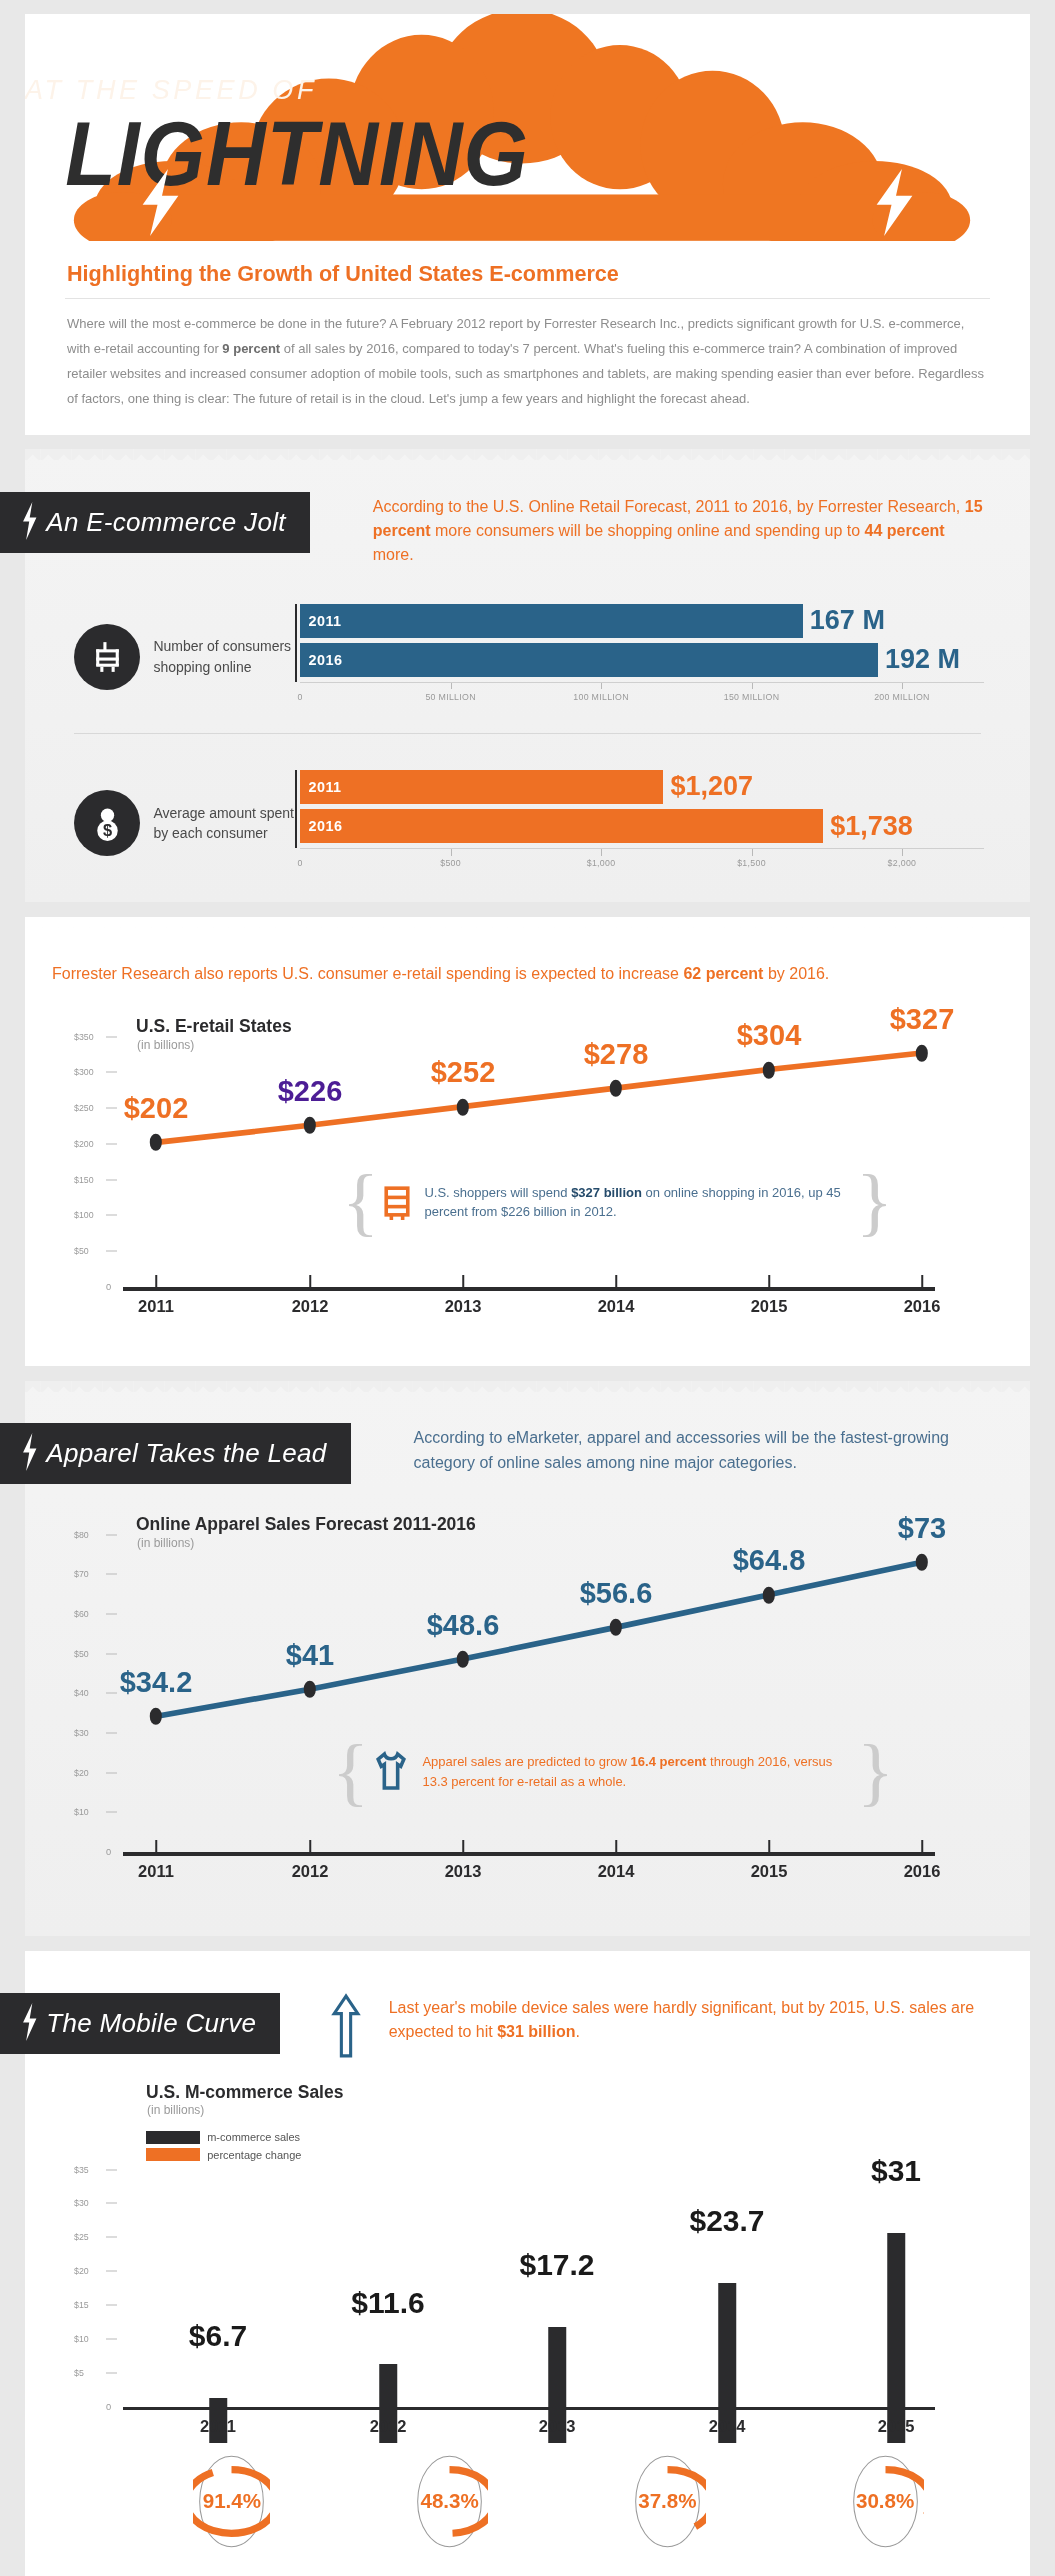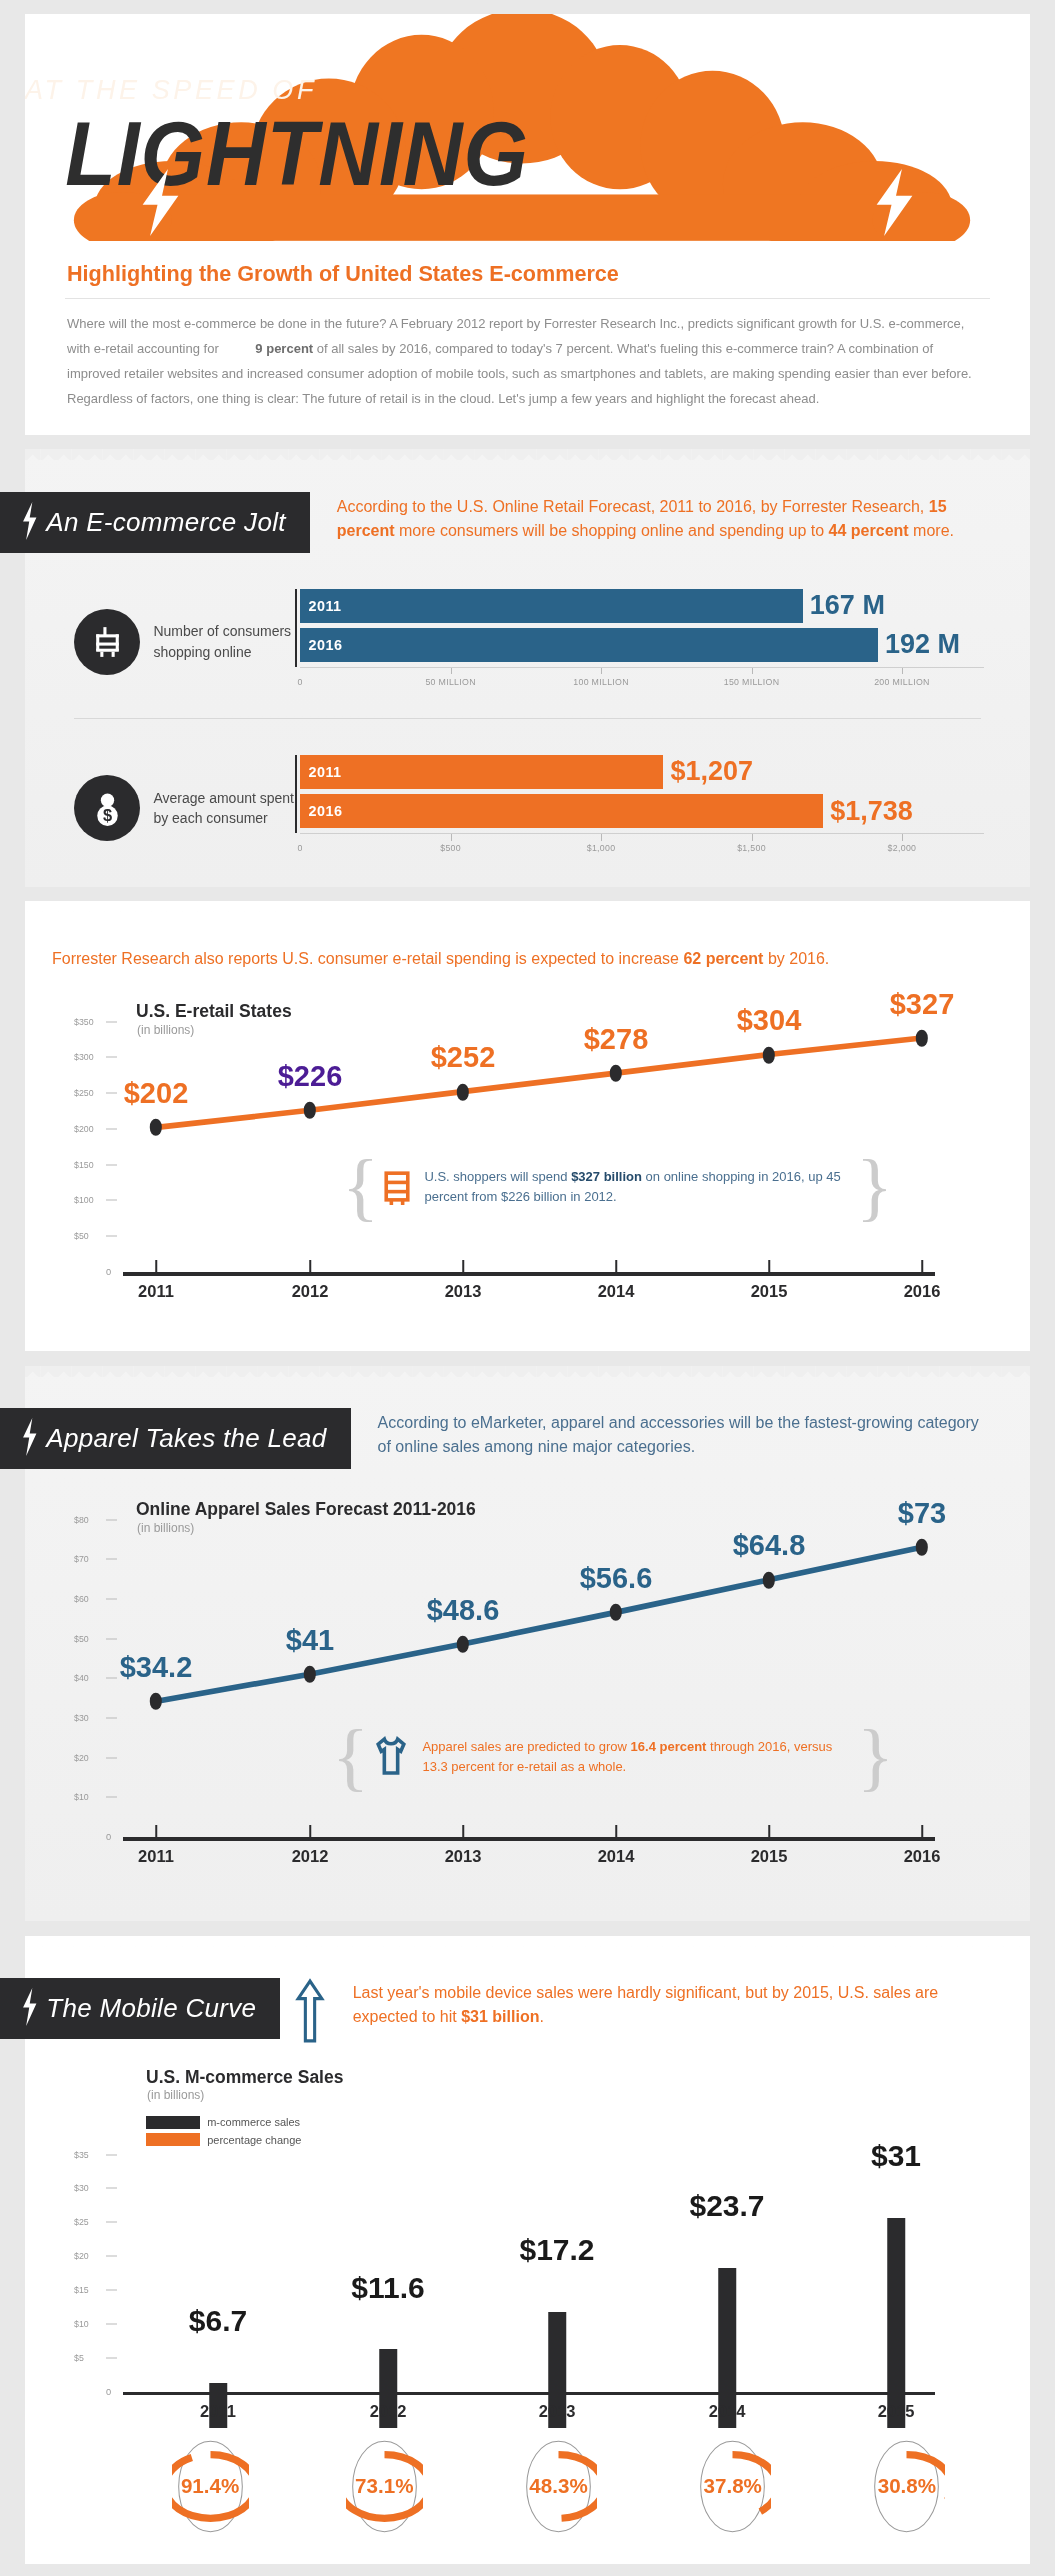--- a/index.html
+++ b/index.html
@@ -59,24 +59,24 @@
   .subhead {
     color: #ee7024; font-size: 21.6px; font-weight: 700;
     padding: 9.3px 0 0 42px;
     font-family: "Liberation Sans Narrow","Liberation Sans", sans-serif;
   }
   .hr-thin { height: 1px; background: #e3e3e3; margin: 11.3px 40px 0 40px; }
   .intro {
     color: #8d8d8d; font-size: 13px; line-height: 1.92; padding: 13.4px 42px 13.4px 42px;
     font-family: "Liberation Sans Narrow","Liberation Sans", sans-serif;
   }
-  .intro b { color: #6d6d6d; font-weight: 700; margin-left: 33px; }
-
-  
-  .ribbon-row { display: flex; align-items: flex-start; padding-top: 31px; }
+  .intro b { color: #6d6d6d; font-weight: 700; }
+
+  
+  .ribbon-row { display: flex; align-items: flex-start; padding-top: 31px; gap: 36px; }
   .ribbon {
     position: relative; background: #2b2b2d; color: #fff;
     height: 61px; display: flex; align-items: center;
     padding: 0 24px 0 0; margin-left: -25px; flex: 0 0 auto;
   }
   .ribbon .inner { display: flex; align-items: center; padding-left: 20.6px; }
   .ribbon .zig {
     position: absolute; right: -0.5px; top: 0; width: 11.3px; height: 61px;
     background-image:
       linear-gradient(-45deg, #2b2b2d 25%, transparent 26%),
@@ -588,26 +588,20 @@
     <div class="donuts" id="donuts">
         <div class="donut-cell">
           <div class="donut"><svg viewBox="0 0 150 200" width="77" height="103">
               <ellipse cx="75" cy="100" rx="62" ry="88" fill="none" stroke="#9a9a9a" stroke-width="2"></ellipse>
               <ellipse cx="75" cy="100" rx="62" ry="88" fill="none" stroke="#ee7024" stroke-width="14" stroke-dasharray="437.13472730330943 478.26556597736254" transform="rotate(-90 75 100)"></ellipse>
             </svg><div class="pc">91.4%</div></div>
         </div>
         <div class="donut-cell">
           <div class="donut"><svg viewBox="0 0 150 200" width="77" height="103">
               <ellipse cx="75" cy="100" rx="62" ry="88" fill="none" stroke="#9a9a9a" stroke-width="2"></ellipse>
-              <ellipse cx="75" cy="100" rx="62" ry="88" fill="none" stroke="#ee7024" stroke-width="14" stroke-dasharray="349.612128729452 478.26556597736254" transform="rotate(-90 75 100)"></ellipse>
-            </svg><div class="pc">73.1%</div></div>
-        </div>
-        <div class="donut-cell">
-          <div class="donut"><svg viewBox="0 0 150 200" width="77" height="103">
-              <ellipse cx="75" cy="100" rx="62" ry="88" fill="none" stroke="#9a9a9a" stroke-width="2"></ellipse>
               <ellipse cx="75" cy="100" rx="62" ry="88" fill="none" stroke="#ee7024" stroke-width="14" stroke-dasharray="231.0022683670661 478.26556597736254" transform="rotate(-90 75 100)"></ellipse>
             </svg><div class="pc">48.3%</div></div>
         </div>
         <div class="donut-cell">
           <div class="donut"><svg viewBox="0 0 150 200" width="77" height="103">
               <ellipse cx="75" cy="100" rx="62" ry="88" fill="none" stroke="#9a9a9a" stroke-width="2"></ellipse>
               <ellipse cx="75" cy="100" rx="62" ry="88" fill="none" stroke="#ee7024" stroke-width="14" stroke-dasharray="180.78438393944305 478.26556597736254" transform="rotate(-90 75 100)"></ellipse>
             </svg><div class="pc">37.8%</div></div>
         </div>
         <div class="donut-cell">

